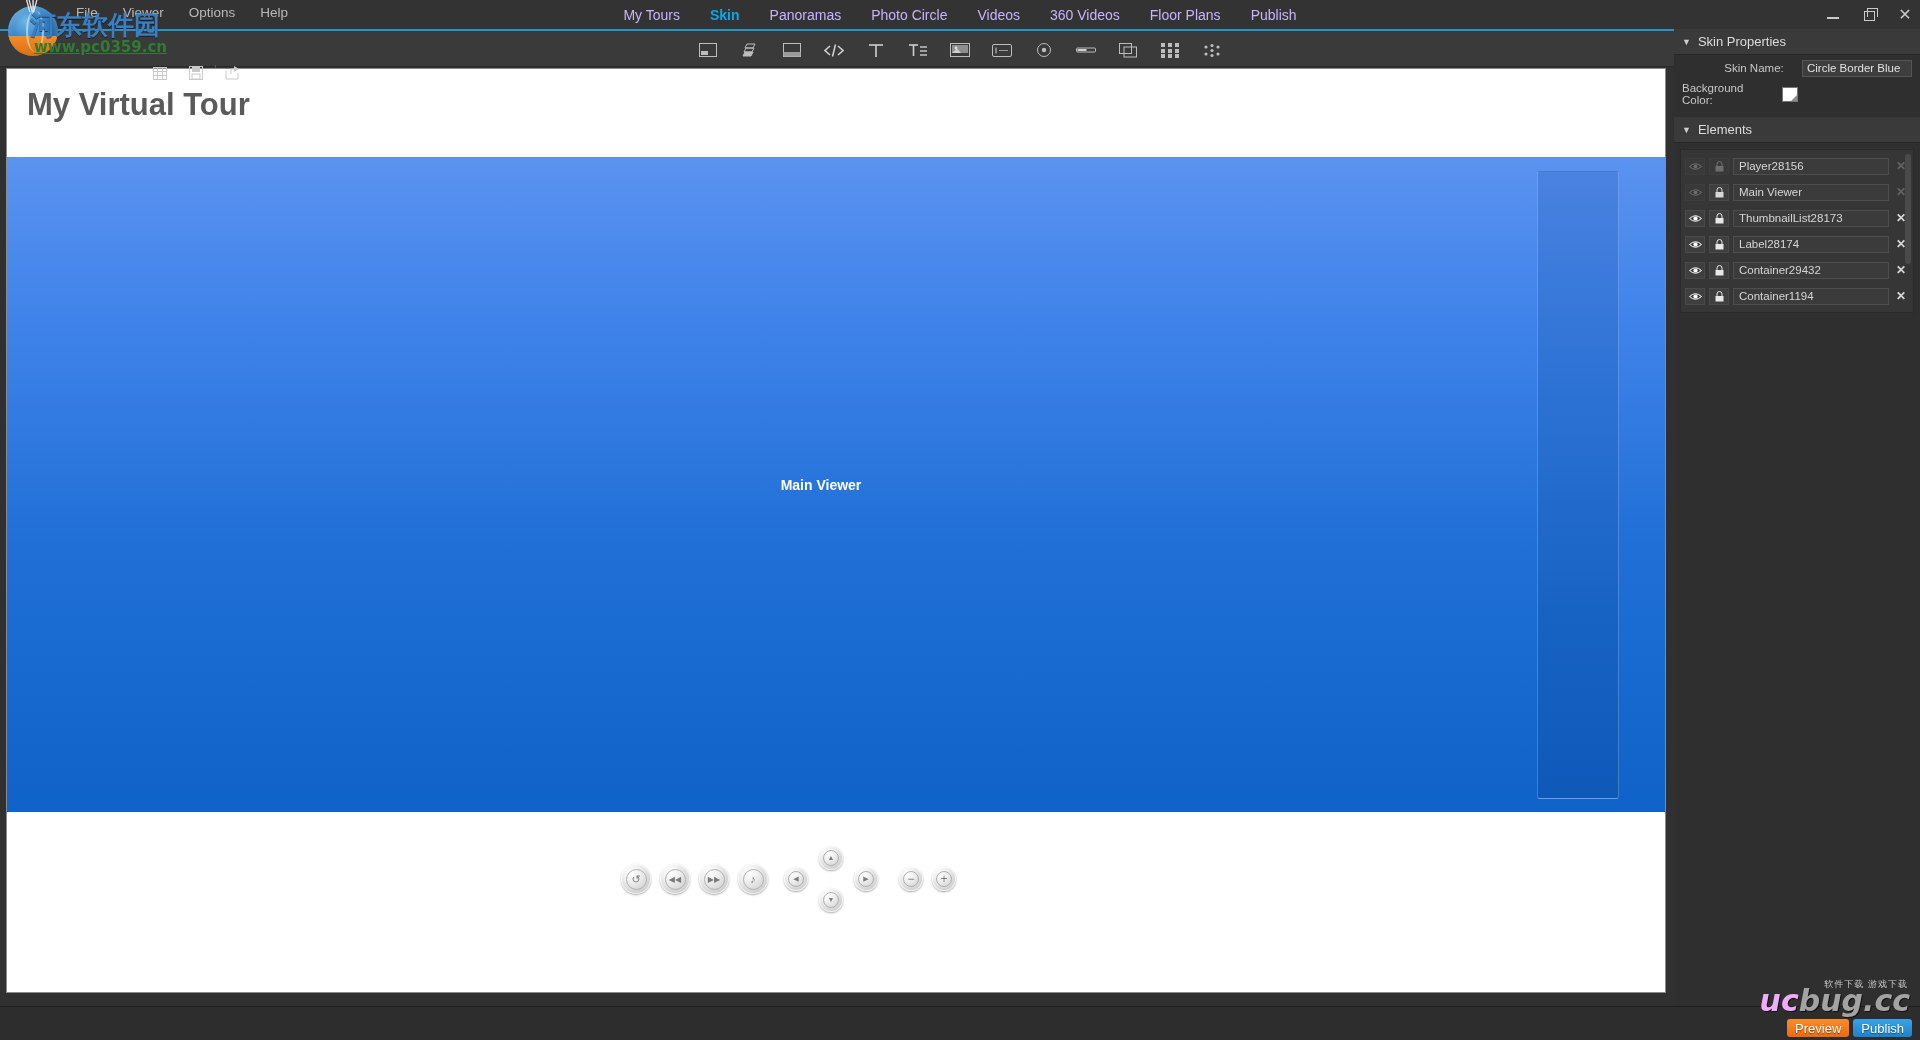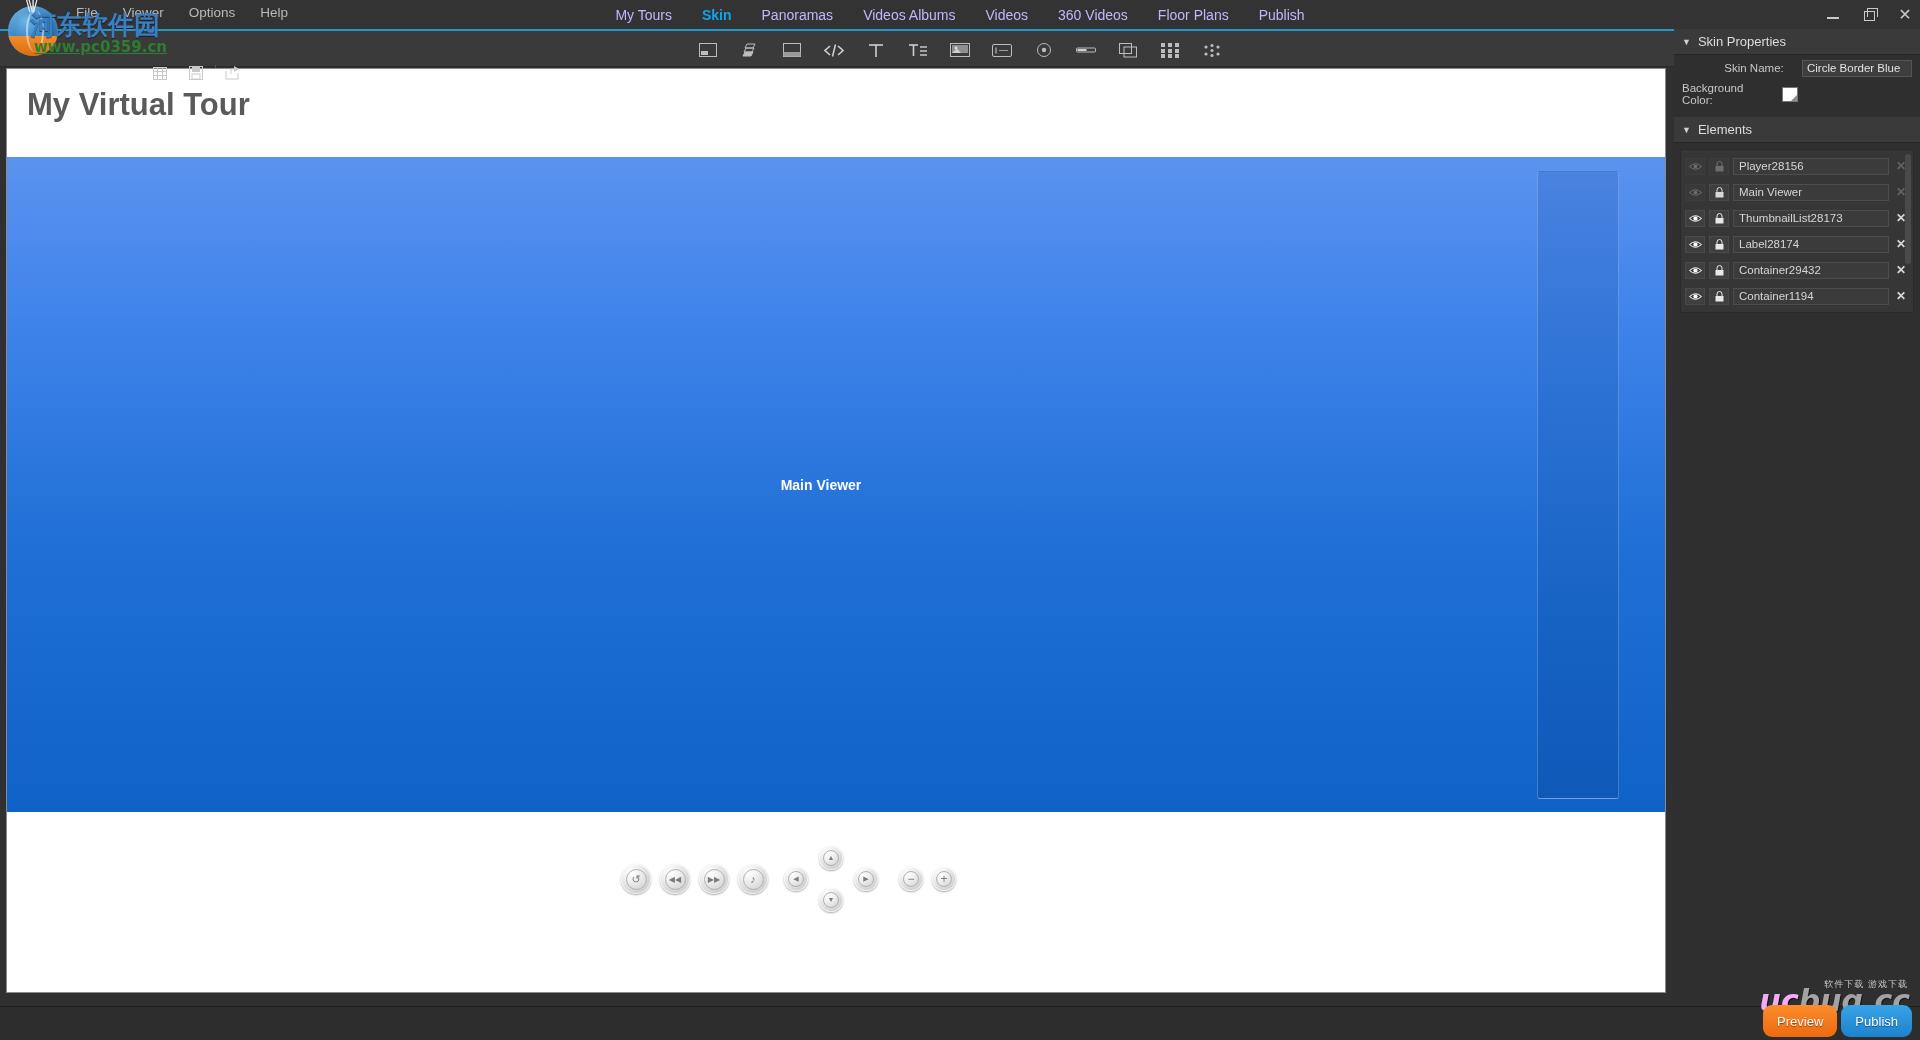--- a/index.html
+++ b/index.html
@@ -232,21 +232,21 @@
     font-size: 30px; font-weight: bold; font-style: italic;
     font-family: "DejaVu Sans", sans-serif; white-space: nowrap;
     line-height: 30px;
   }
   .brand-uc .o { color: #f0abfc; text-shadow: 1px 1px 0 rgba(0,0,0,.6); }
   .brand-uc .b { color: #a3a3a3; text-shadow: 1px 1px 0 rgba(0,0,0,.6); }
   .pubbtns {
     position: absolute; right: 8px; bottom: 3px; display: flex; gap: 4px; z-index: 10;
   }
   .pubbtn {
-    height: 32px; padding: 0 14px; border-radius: 9px;
+    height: 18px; padding: 0 8px; border-radius: 3px;
     display: flex; align-items: center; justify-content: center;
     color: #ffffff; font-size: 13px; cursor: default;
     text-shadow: 0 1px 1px rgba(0,0,0,.45);
   }
   .pubbtn.preview { background: linear-gradient(#fb8c2c, #ed6a10); }
   .pubbtn.publish { background: linear-gradient(#3aa3e5, #1c82cd); }
 </style>
 </head>
 <body>
 
@@ -257,21 +257,21 @@
       <span class="mi">File</span>
       <span class="mi">Viewer</span>
       <span class="mi">Options</span>
       <span class="mi">Help</span>
     </div>
 
     <div class="menu-center">
       <span class="mi">My Tours</span>
       <span class="mi active">Skin</span>
       <span class="mi">Panoramas</span>
-      <span class="mi">Videos Albums</span>
+      <span class="mi">Photo Circle</span>
       <span class="mi">Videos</span>
       <span class="mi">360 Videos</span>
       <span class="mi">Floor Plans</span>
       <span class="mi">Publish</span>
     </div>
 
     <div class="wincontrols">
       <span class="wc wc-min"></span>
       <span class="wc wc-max"></span>
       <span class="wc wc-close">✕</span>

